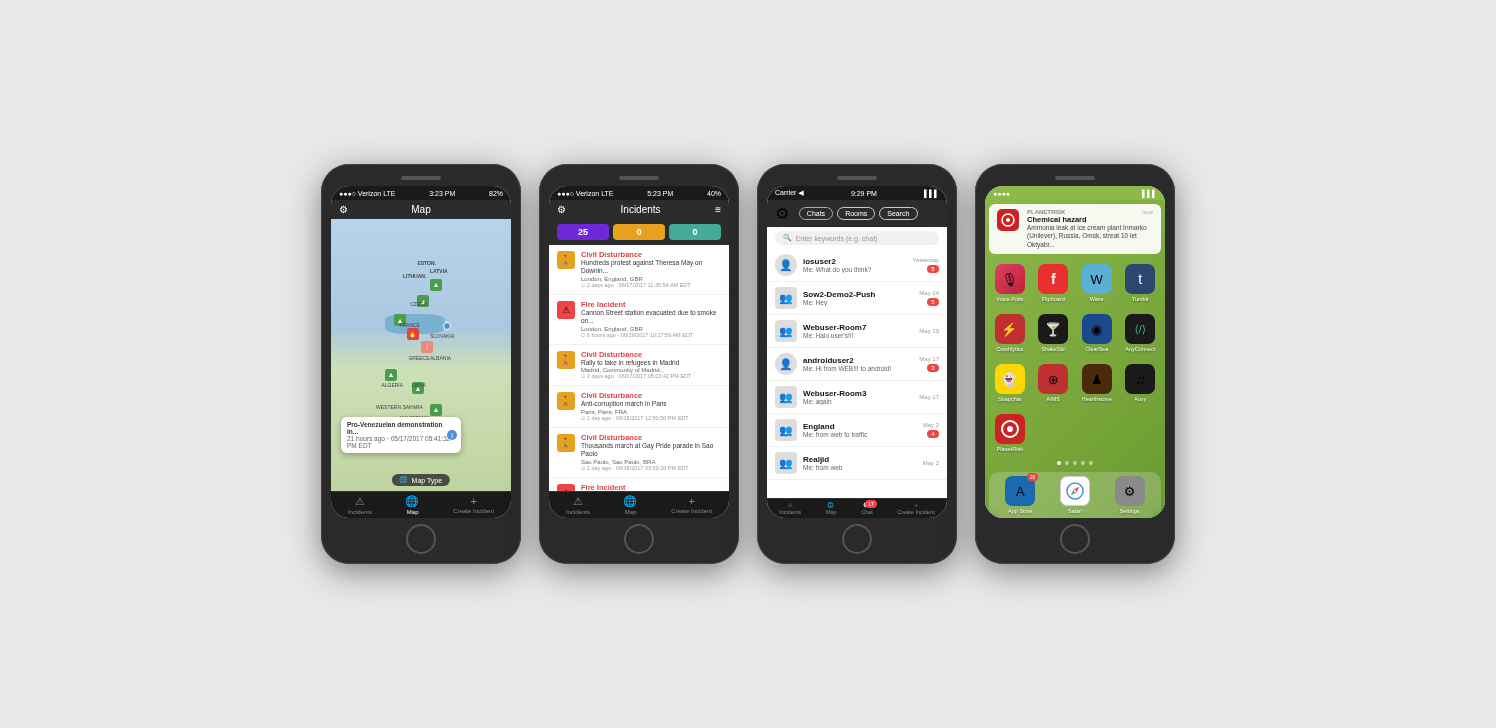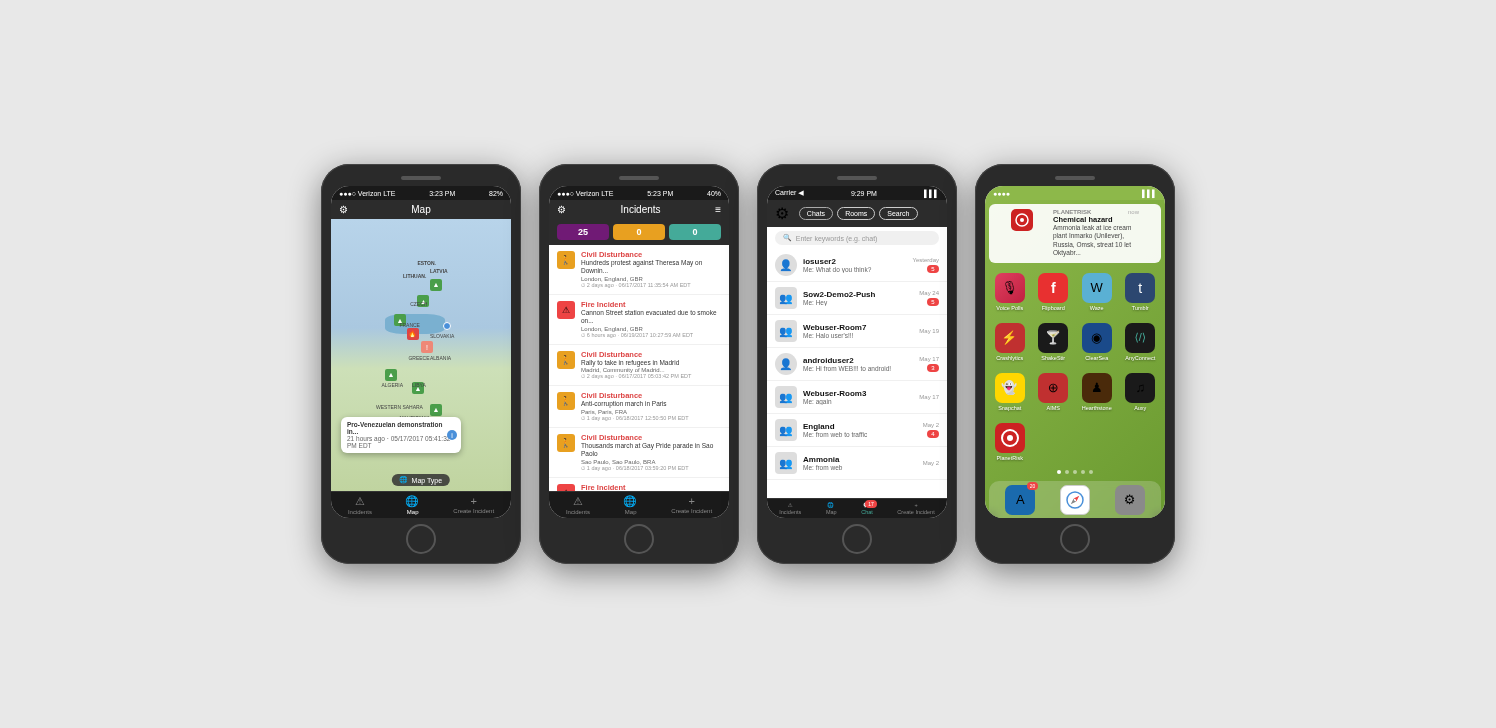--- a/index.html
+++ b/index.html
@@ -187,21 +187,21 @@
     }
     .counter-badge {
       flex: 1;
       border-radius: 4px;
       padding: 3px;
       text-align: center;
       color: white;
       font-size: 9px;
       font-weight: bold;
     }
-    .counter-red { background: #701a75; }
+    .counter-red { background: #6d28d9; }
     .counter-orange { background: #e8a020; }
     .counter-green { background: #4a9; }
     .incident-list { flex: 1; overflow: hidden; background: #fff; }
     .incident-item {
       display: flex;
       gap: 6px;
       padding: 5px 8px;
       border-bottom: 1px solid #f0f0f0;
       align-items: flex-start;
     }
@@ -329,23 +329,23 @@
       background: linear-gradient(135deg, #8db84a 0%, #6a9a30 100%);
       position: relative;
       overflow: hidden;
       display: flex;
       flex-direction: column;
     }
     .notification-banner {
       background: rgba(255,255,255,0.92);
       margin: 4px;
       border-radius: 6px;
-      padding: 5px 22px;
-      display: flex;
-      gap: 20px;
+      padding: 5px 8px;
+      display: flex;
+      gap: 8px;
       align-items: flex-start;
     }
     .notif-app-icon {
       width: 22px;
       height: 22px;
       border-radius: 5px;
       background: #cc2222;
       display: flex;
       align-items: center;
       justify-content: center;
@@ -690,21 +690,21 @@
             <div class="chat-preview">Me: from web to traffic</div>
           </div>
           <div class="chat-meta">
             <span class="chat-time">May 2</span>
             <span class="chat-badge">4</span>
           </div>
         </div>
         <div class="chat-item">
           <div class="avatar group">👥</div>
           <div class="chat-info">
-            <div class="chat-name">Ammonia</div>
+            <div class="chat-name">Realjid</div>
             <div class="chat-preview">Me: from web</div>
           </div>
           <div class="chat-meta">
             <span class="chat-time">May 2</span>
           </div>
         </div>
       </div>
       <div class="chat-tab-bar">
         <div class="chat-tab">
           <span>⚠</span>

